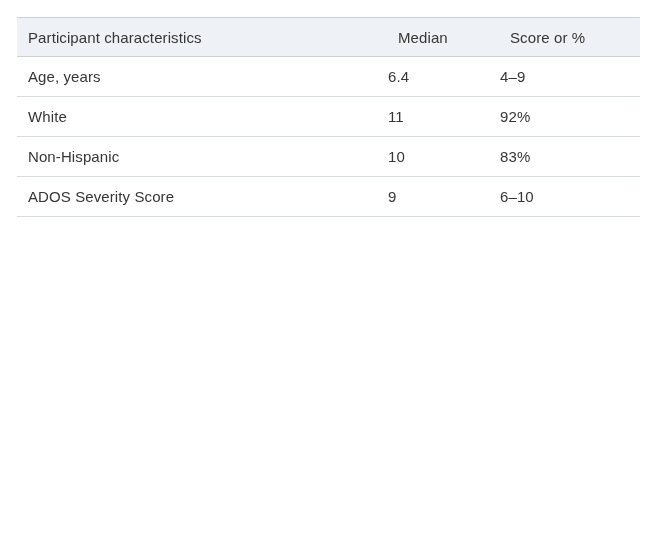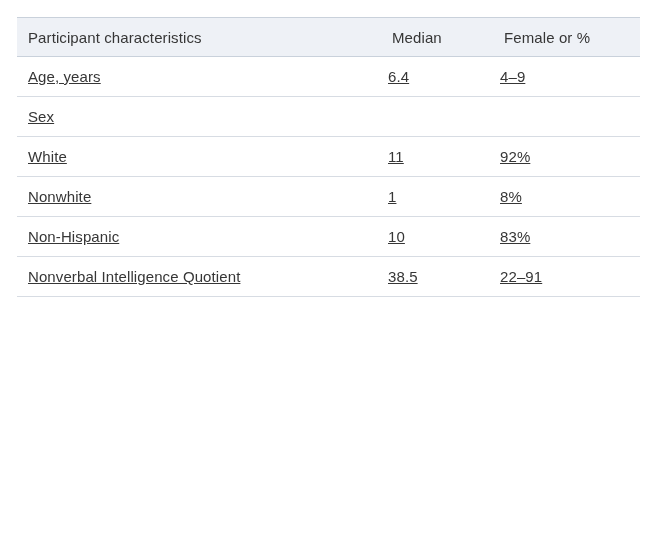--- a/index.html
+++ b/index.html
@@ -38,88 +38,77 @@
   col.c-label  { width: 371px; }
   col.c-median { width: 112px; }
   col.c-range  { width: 140px; }
   thead th {
     background: var(--header-bg);
     border-top: 1px solid var(--header-border);
     border-bottom: 1px solid var(--header-border);
     font-weight: 400;
     text-align: left;
     height: 39px;
-    padding: 4px;
+    padding: 10px;
     vertical-align: middle;
     letter-spacing: 0.1px;
   }
   tbody td {
     border-bottom: 1px solid var(--row-border);
     height: 40px;
     padding: 0;
     vertical-align: middle;
     letter-spacing: 0.1px;
-    text-decoration: underline;
   }
   th.cell-label, td.cell-label { padding-left: 11px; }
 </style>
 </head>
 <body>
 
 <div class="table-wrap">
   <table class="characteristics">
     <colgroup>
       <col class="c-label">
       <col class="c-median">
       <col class="c-range">
     </colgroup>
     <thead>
       <tr>
         <th class="cell-label">Participant characteristics</th>
         <th class="cell-median">Median</th>
-        <th class="cell-range">Female or %</th>
+        <th class="cell-range">Score or %</th>
       </tr>
     </thead>
     <tbody>
   <tr>
     <td class="cell-label">Age, years</td>
     <td class="cell-median">6.4</td>
     <td class="cell-range">4–9</td>
   </tr>
 
-  <tr>
-    <td class="cell-label">Sex</td>
-    <td class="cell-median"></td>
-    <td class="cell-range"></td>
-  </tr>
 
 
 
 
   <tr>
     <td class="cell-label">White</td>
     <td class="cell-median">11</td>
     <td class="cell-range">92%</td>
   </tr>
 
-  <tr>
-    <td class="cell-label">Nonwhite</td>
-    <td class="cell-median">1</td>
-    <td class="cell-range">8%</td>
-  </tr>
 
 
 
   <tr>
     <td class="cell-label">Non-Hispanic</td>
     <td class="cell-median">10</td>
     <td class="cell-range">83%</td>
   </tr>
 
+  <tr>
+    <td class="cell-label">ADOS Severity Score</td>
+    <td class="cell-median">9</td>
+    <td class="cell-range">6–10</td>
+  </tr>
 
-  <tr>
-    <td class="cell-label">Nonverbal Intelligence Quotient</td>
-    <td class="cell-median">38.5</td>
-    <td class="cell-range">22–91</td>
-  </tr>
 </tbody>
   </table>
 </div>
 
 </body></html>

